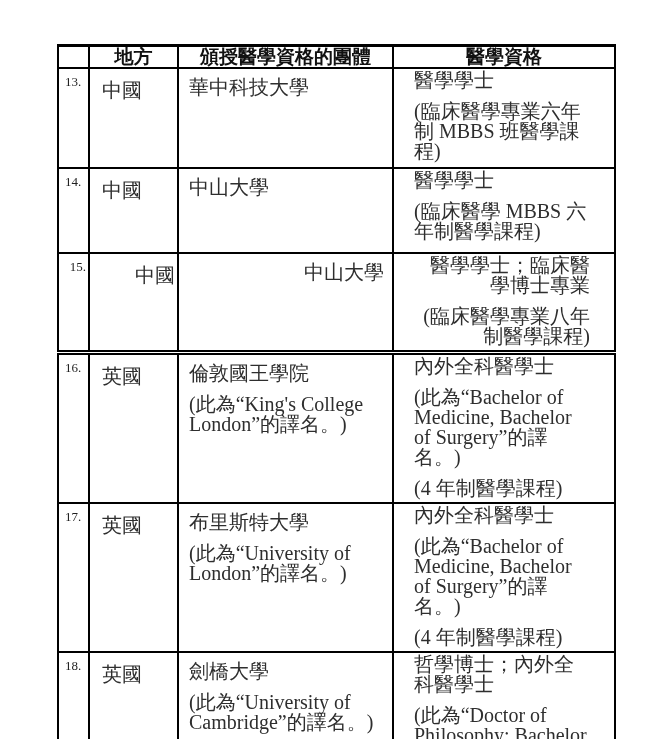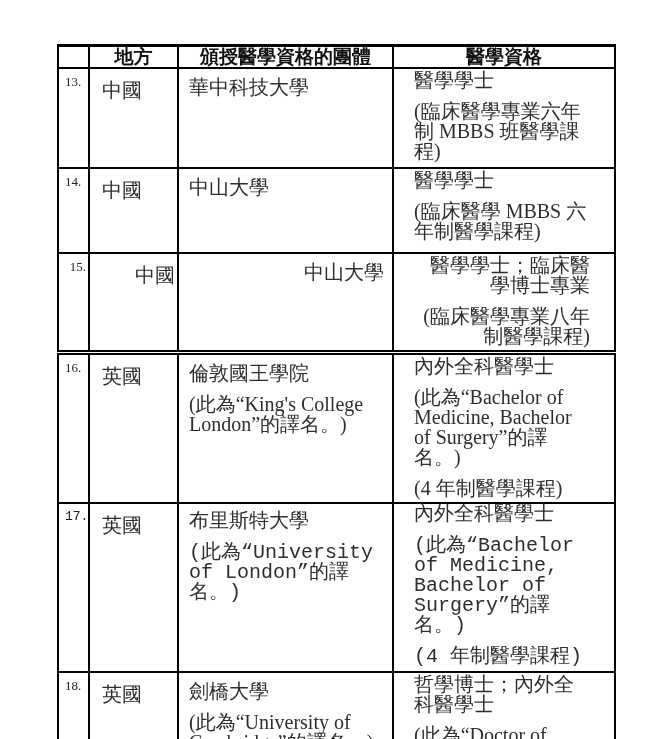--- a/index.html
+++ b/index.html
@@ -42,21 +42,21 @@
 
   .num-cell   { padding: 5px 2px 2px 6px; font-size: 13px; color: #1f1f1f; }
   .place-cell { padding: 8px 2px 2px 12px; }
   .org-cell   { padding: 8px 8px 2px 10px; }
   .qual-cell  { padding: 1px 24px 4px 20px; }
 
   tbody tr:nth-child(1) { height: 100px; }
   tbody tr:nth-child(2) { height: 85px; }
   tbody tr:nth-child(3) { height: 76px; text-align: right; }
   tbody tr:nth-child(4) { height: 113px; }
-  tbody tr:nth-child(5) { height: 114px; font-family: Liberation Mono, monospace; }
+  tbody tr:nth-child(5) { height: 114px; }
   tbody tr:nth-child(6) { height: 134px; }
 
   tr.section-end td { border-bottom: 5px double var(--border-color); }
 </style>
 </head>
 <body>
 
 <div class="page">
   <table class="qual-table">
     <colgroup>

